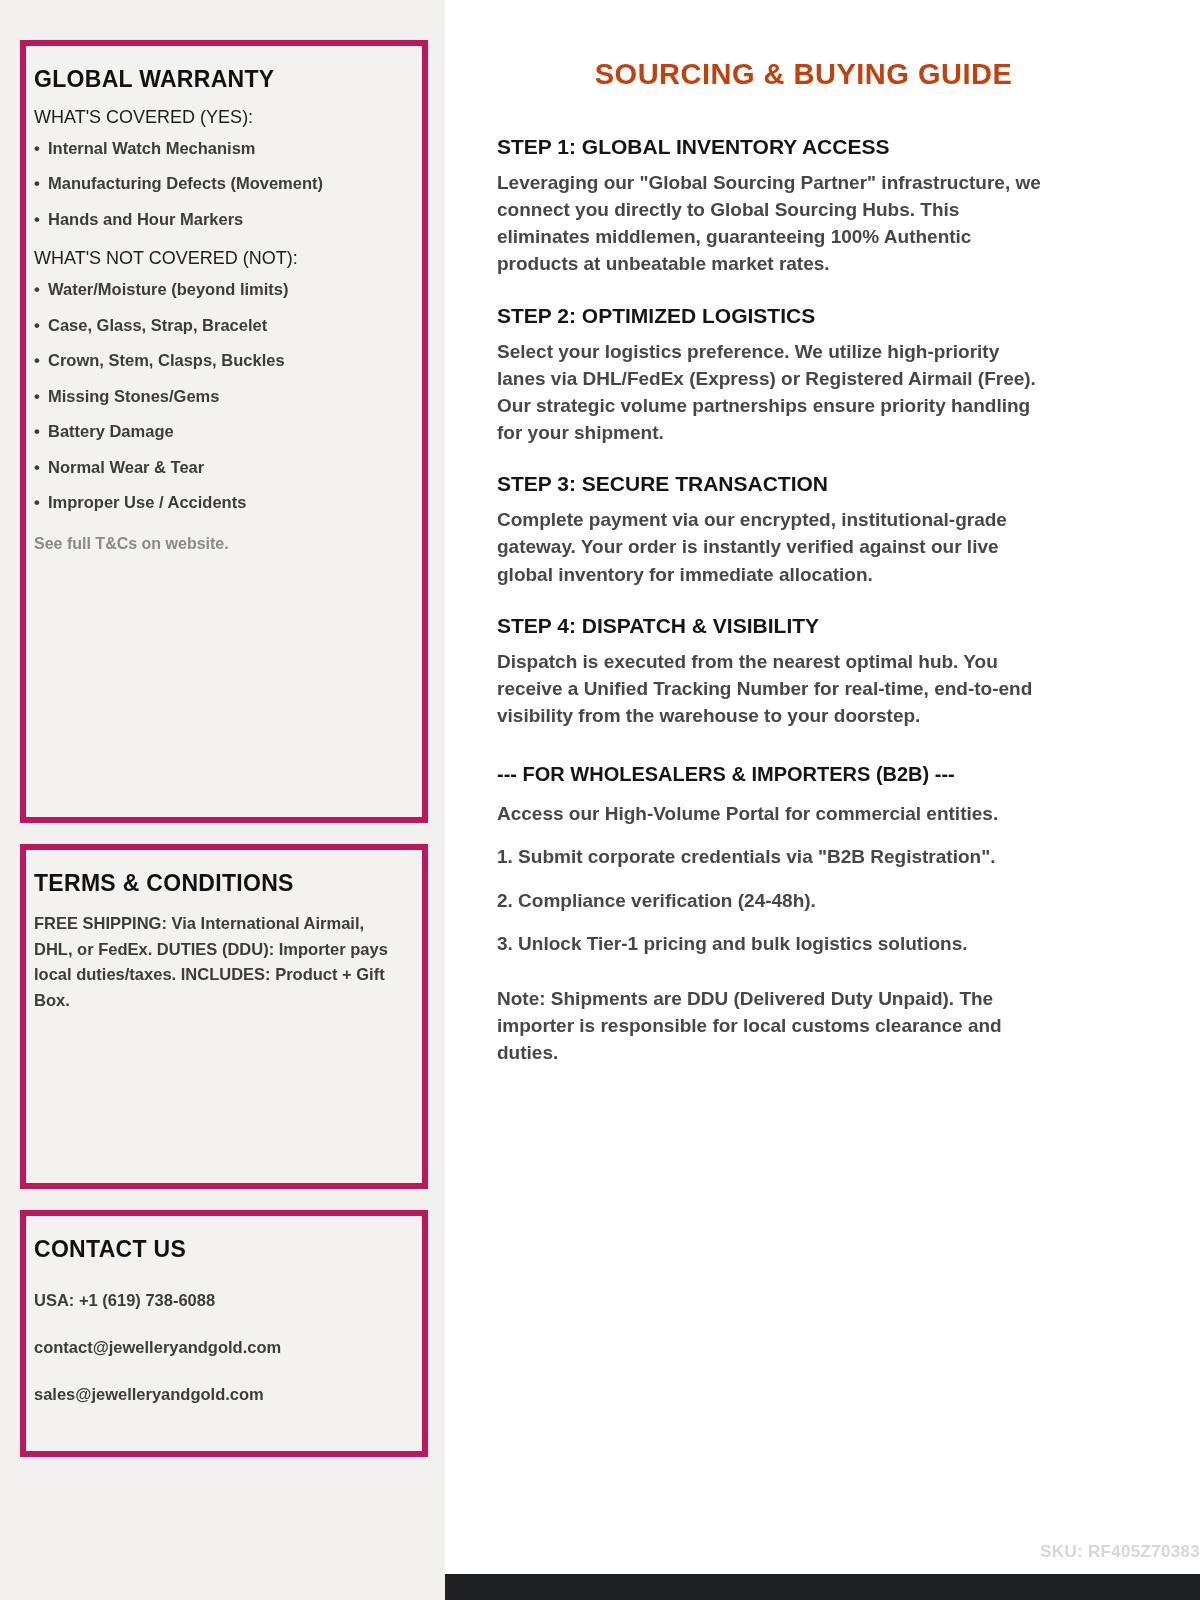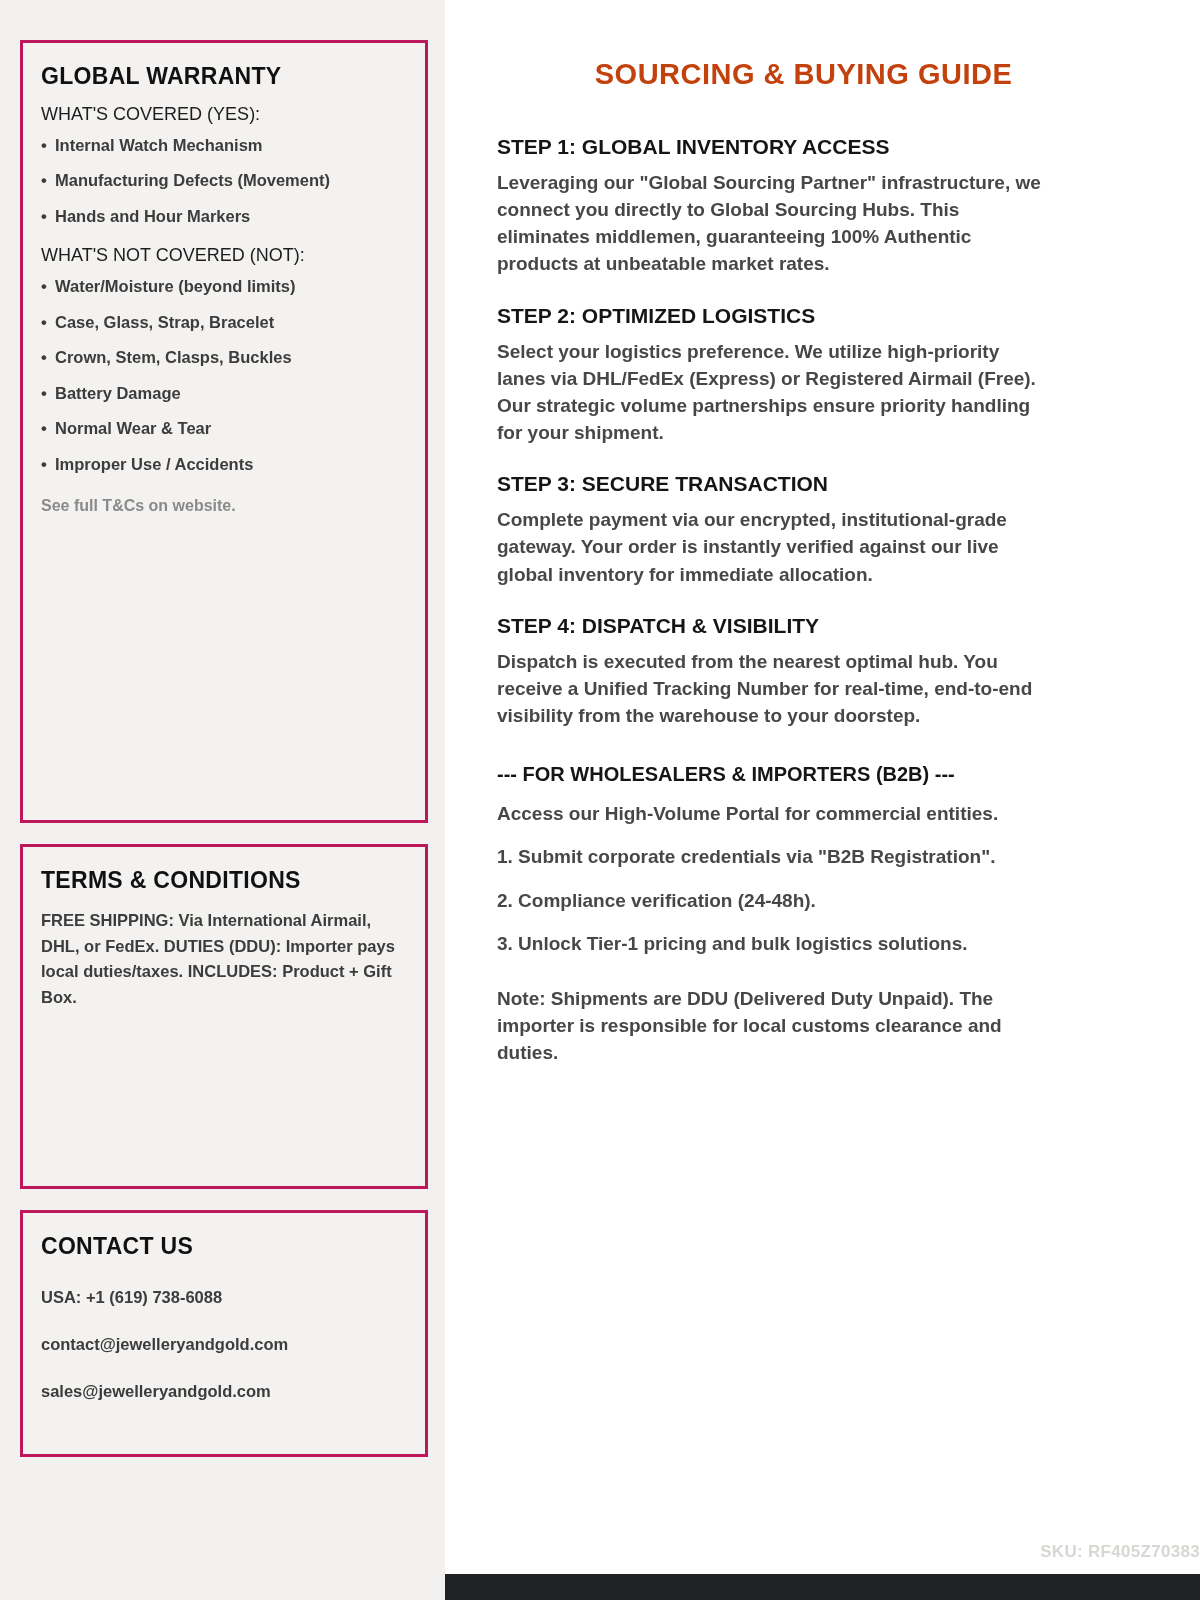--- a/index.html
+++ b/index.html
@@ -17,22 +17,22 @@
 
   
   .sidebar {
     width: 445px;
     flex: 0 0 445px;
     background: #f2f1ef;
     padding: 40px 17px 0 20px;
   }
   .side-box {
     background: #f3f2f0;
-    border: 3px solid #be185d;
-    padding: 20px 18px 24px 18px;
+    border: 6px solid #be185d;
+    padding: 20px 18px 24px 8px;
     margin-bottom: 21px;
   }
   .side-box h2 {
     font-size: 23px;
     font-weight: bold;
     color: #111111;
     letter-spacing: 0.3px;
     margin-bottom: 14px;
   }
   .side-subhead {
@@ -154,20 +154,21 @@
         <li>Internal Watch Mechanism</li>
         <li>Manufacturing Defects (Movement)</li>
         <li>Hands and Hour Markers</li>
       </ul>
 
       <div class="side-subhead">WHAT'S NOT COVERED (NOT):</div>
       <ul class="side-list">
         <li>Water/Moisture (beyond limits)</li>
         <li>Case, Glass, Strap, Bracelet</li>
         <li>Crown, Stem, Clasps, Buckles</li>
+        <li>Missing Stones/Gems</li>
         <li>Battery Damage</li>
         <li>Normal Wear &amp; Tear</li>
         <li>Improper Use / Accidents</li>
       </ul>
 
       <div class="side-footnote">See full T&amp;Cs on website.</div>
     </section>
 
     <section class="side-box box-terms">
       <h2>TERMS &amp; CONDITIONS</h2>

